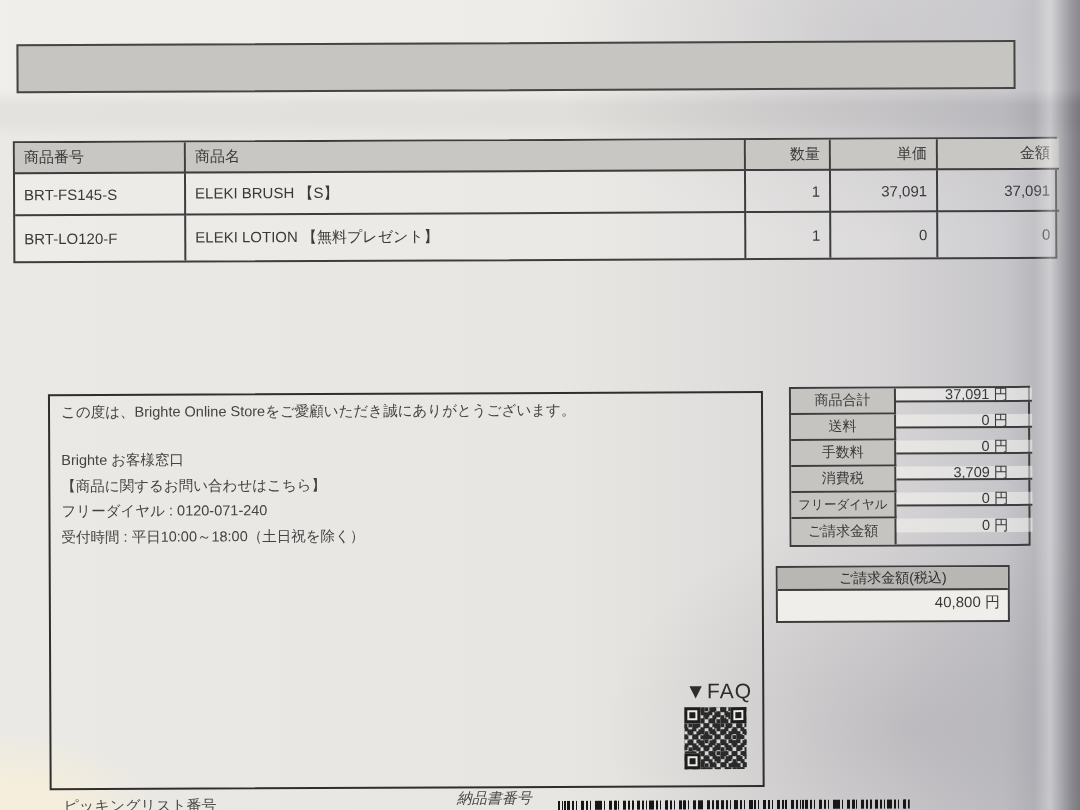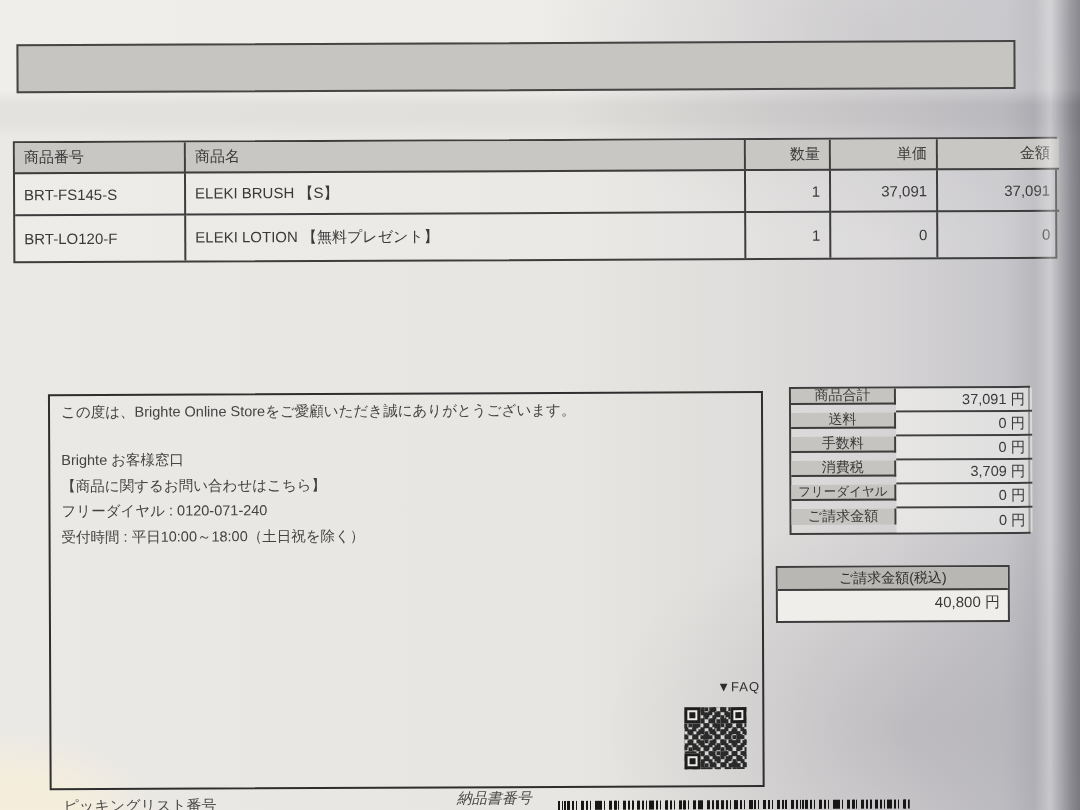--- a/index.html
+++ b/index.html
@@ -37,41 +37,41 @@
   .items .row2 { height:45px; border-bottom:none; }
   .items .num { justify-content:flex-end; }
 
   
   .msgbox {
     position:absolute; left:48px; top:392px; width:715px; height:396px;
     border:2px solid #2e2e2e; font-size:14.5px; color:#434343;
   }
   .msg-thanks { position:absolute; left:11px; top:7px; }
   .msg-contact { position:absolute; left:11px; top:52px; line-height:25.5px; }
-  .faq { position:absolute; left:634px; top:286px; font-size:13px; letter-spacing:1px; color:#2d2d2d;margin-left:32px; }
+  .faq { position:absolute; left:634px; top:286px; font-size:21px; letter-spacing:1px; color:#2d2d2d; }
   .qr {
     position:absolute; left:633px; top:314px; width:62px; height:62px;
     background:
       repeating-conic-gradient(#2a2a2a 0% 25%, rgba(0,0,0,0) 0% 50%) 0px 0px / 8px 8px,
       repeating-conic-gradient(#2a2a2a 0% 25%, rgba(0,0,0,0) 0% 50%) 3px 5px / 11px 11px;
   }
   .finder { position:absolute; width:16px; height:16px; border:3px solid #1e1e1e; background:#eceae6; }
   .finder::after { content:""; position:absolute; left:2px; top:2px; width:6px; height:6px; background:#1e1e1e; }
   .f-tl { left:0; top:0; } .f-tr { right:0; top:0; } .f-bl { left:0; bottom:0; }
 
   
   .totals {
     position:absolute; left:789px; top:388px; width:241px;
     display:grid; grid-template-columns:105px 136px;
     border:2px solid #3d3d3d; font-size:14px;
   }
   .totals .lab { background:#c6c4c1; border-right:2px solid #3d3d3d; border-bottom:2px solid #3d3d3d;
-    height:16px; display:flex; align-items:center; justify-content:center; }
-  .totals .val { border-bottom:2px solid #3d3d3d; height:24px; display:flex; align-items:center;
-    justify-content:flex-end; padding-right:7px; background:rgba(250,249,246,0.5); font-size:14.5px; }
+    height:26px; display:flex; align-items:center; justify-content:center; }
+  .totals .val { border-bottom:2px solid #3d3d3d; height:14px; display:flex; align-items:center;
+    justify-content:flex-end; padding-right:24px; background:rgba(250,249,246,0.5); font-size:14.5px; }
   .totals .last { border-bottom:none; }
   .totals .small { font-size:12.5px; }
 
   
   .bill {
     position:absolute; left:775px; top:567px; width:234px; height:57px;
     border:2px solid #3d3d3d; background:#f0eeea;
   }
   .bill-h { height:23px; background:#b9b7b4; border-bottom:2px solid #3d3d3d;
     display:flex; align-items:center; justify-content:center; font-size:14px; color:#2f2f2f; }

